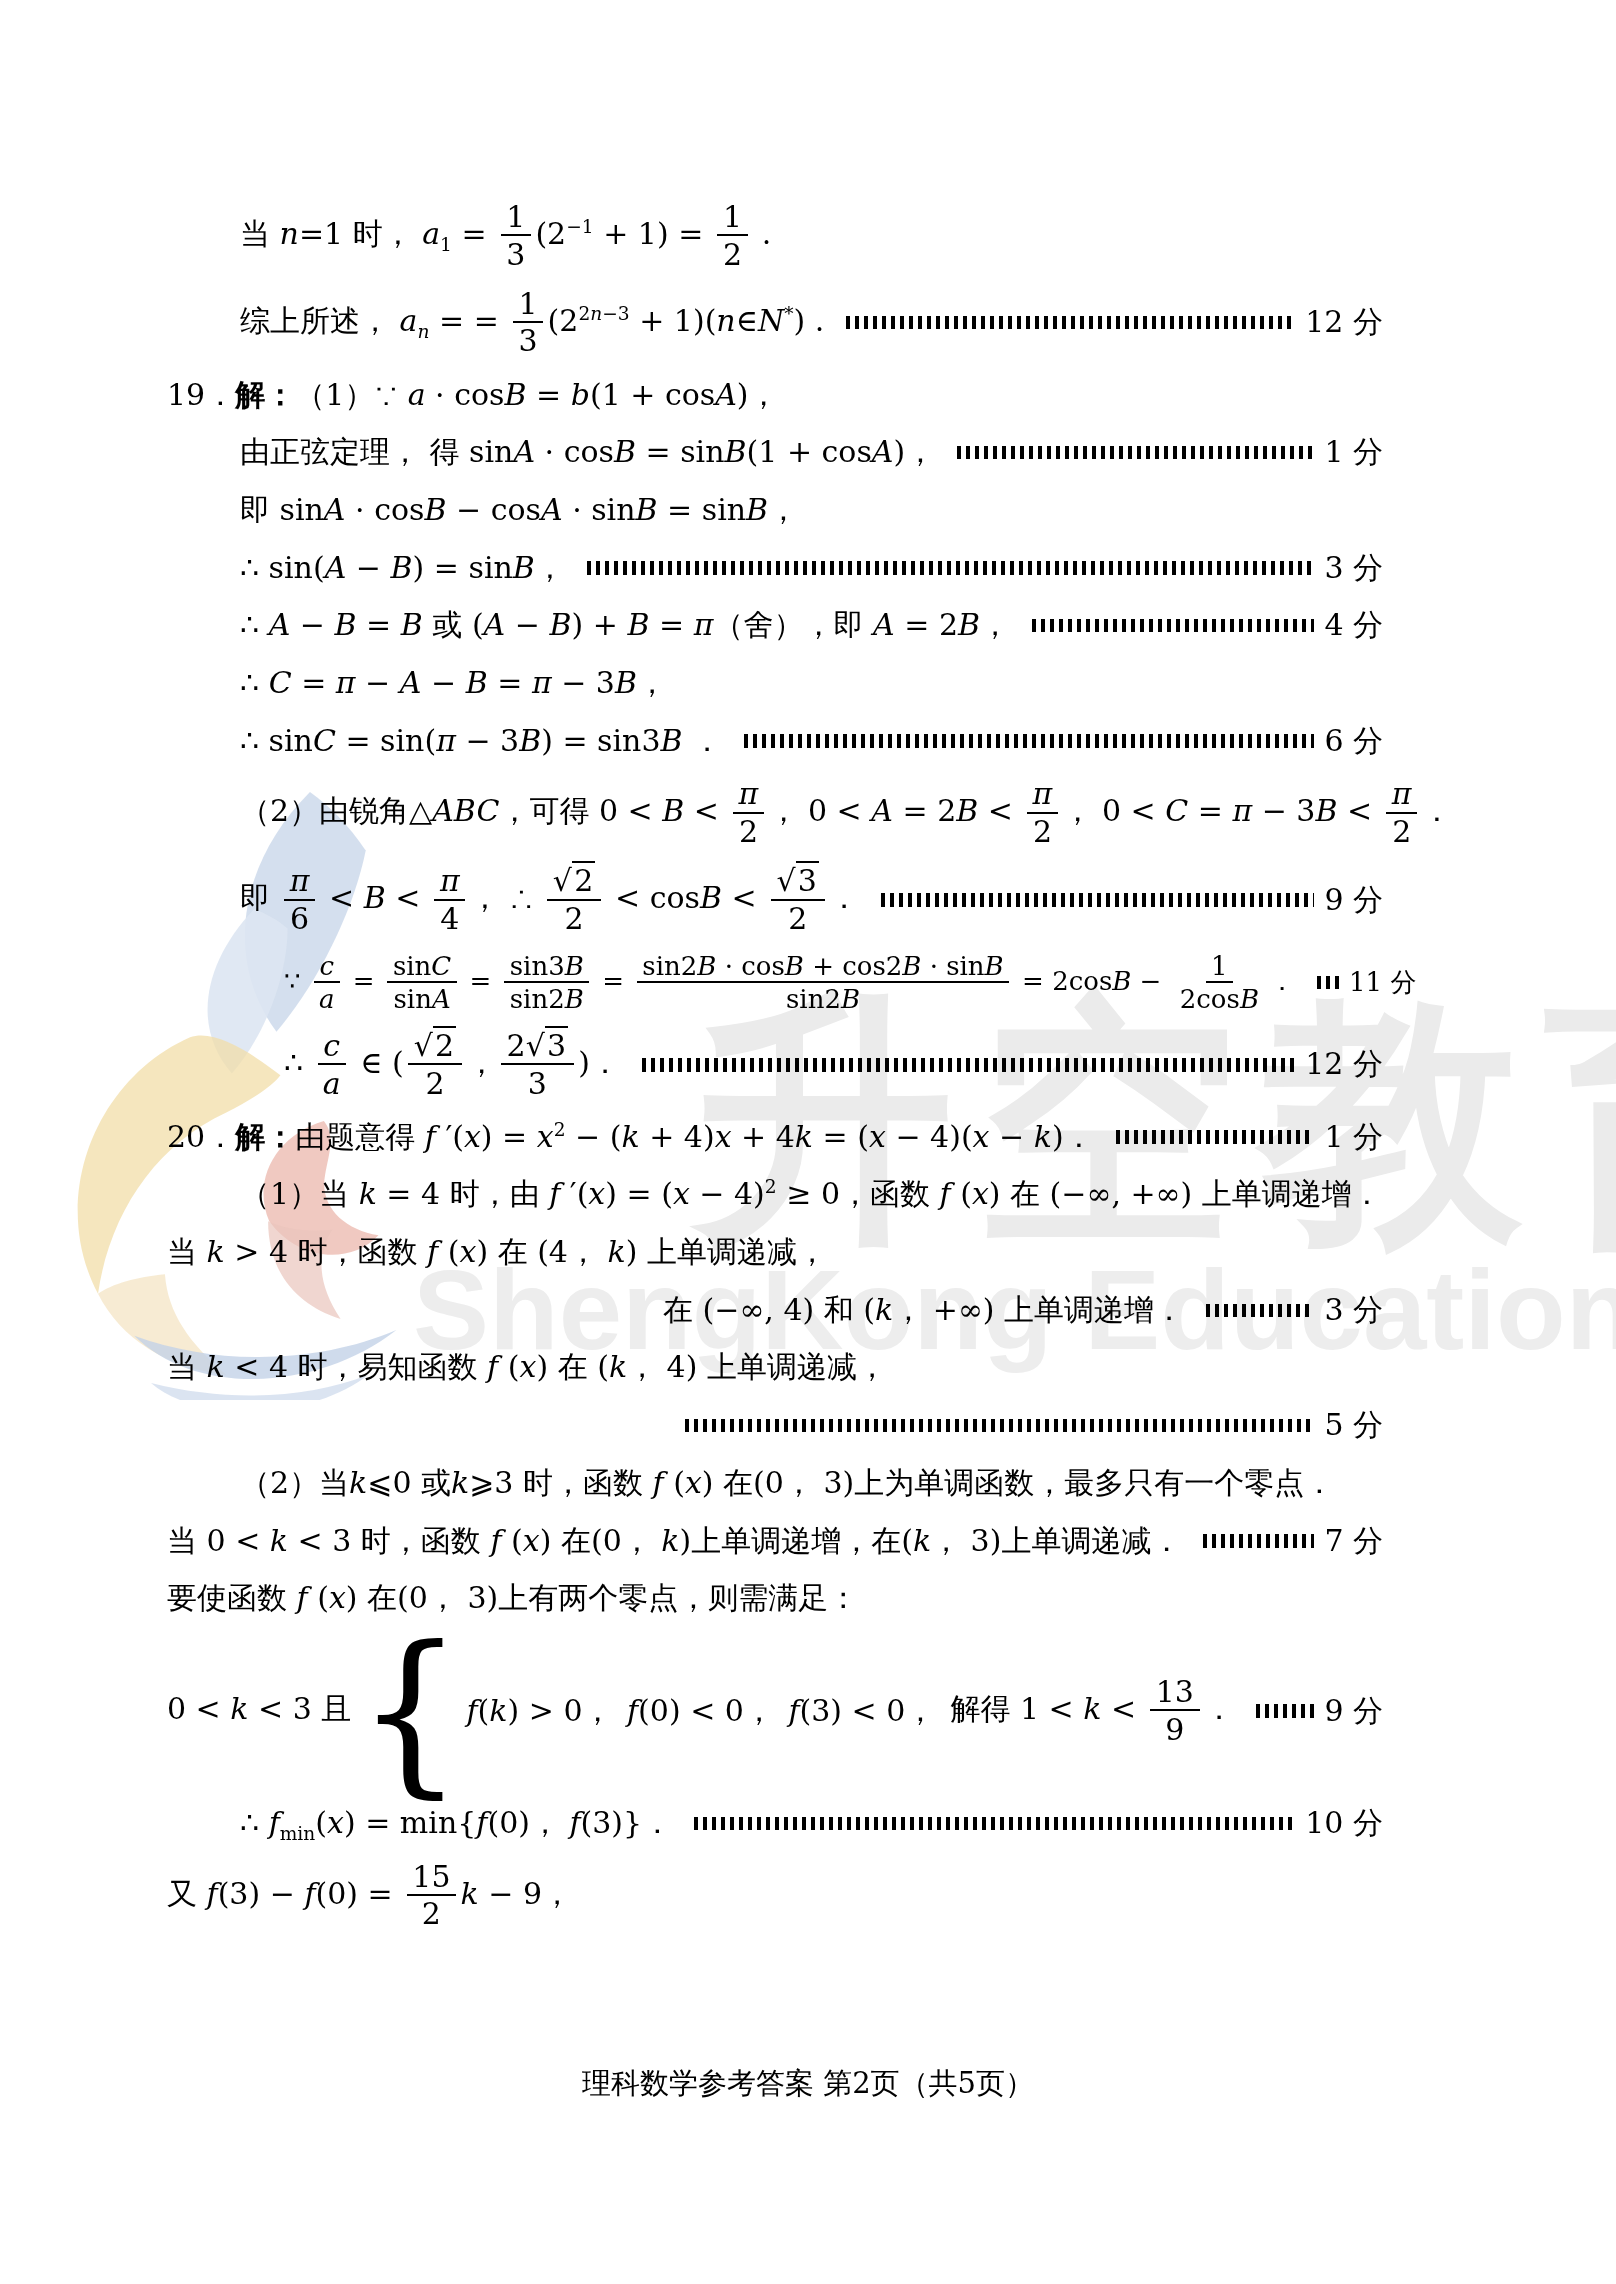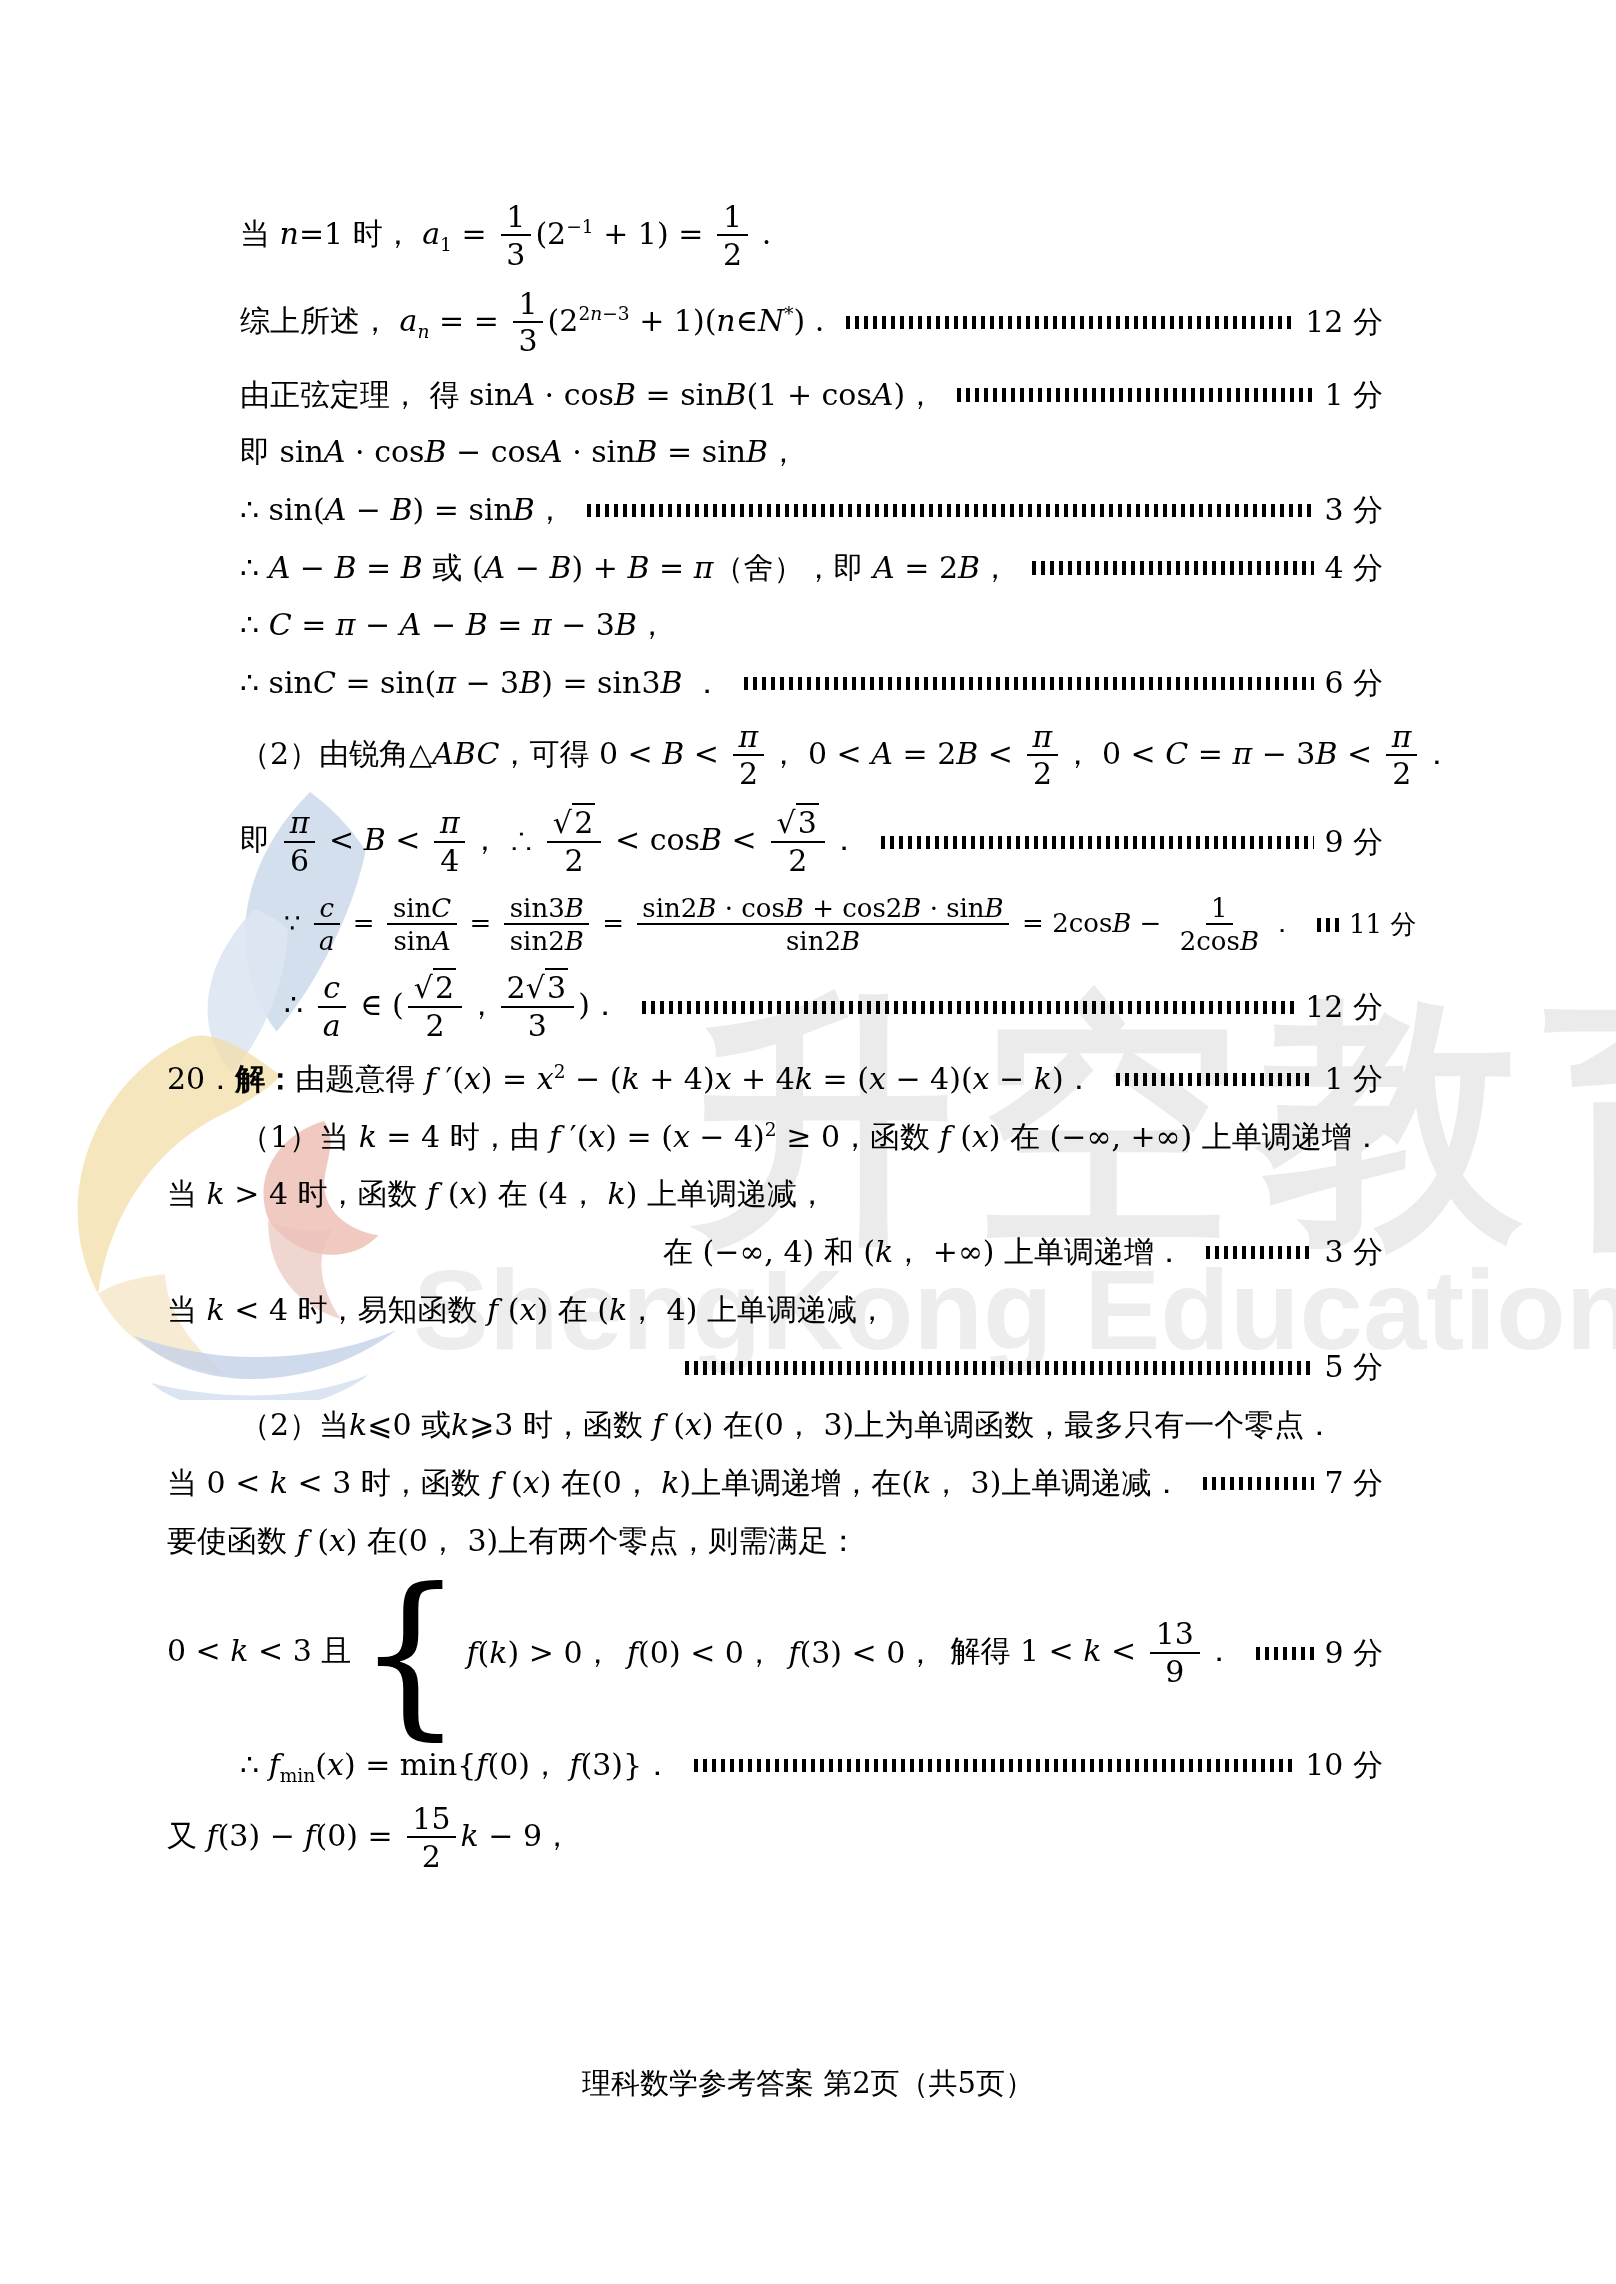--- a/index.html
+++ b/index.html
@@ -70,20 +70,23 @@
           </span> .</span>
       </div>
     <div class="line ind1">
         <span class="body">综上所述， <span class="mi">a</span><sub><span class="mi">n</span></sub> = = <span class="frac">
             <span class="fn">1</span>
             <span class="fd">3</span>
           </span>(2<sup>2<span class="mi">n</span>−3</sup> + 1)(<span class="mi">n</span>∈<span class="mi">N</span><sup>*</sup>) .</span>
         <span class="dots"></span>
         <span class="score">12 分</span>
       </div>
+    <div class="line ind0">
+        <span class="body">19．<span class="hb">解：</span>（1）∵ <span class="mi">a</span> · cos<span class="mi">B</span> = <span class="mi">b</span>(1 + cos<span class="mi">A</span>)，</span>
+      </div>
     <div class="line ind1">
         <span class="body">由正弦定理， 得 sin<span class="mi">A</span> · cos<span class="mi">B</span> = sin<span class="mi">B</span>(1 + cos<span class="mi">A</span>)，</span>
         <span class="dots"></span>
         <span class="score">1 分</span>
       </div>
     <div class="line ind1">
         <span class="body">即 sin<span class="mi">A</span> · cos<span class="mi">B</span> − cos<span class="mi">A</span> · sin<span class="mi">B</span> = sin<span class="mi">B</span>，</span>
       </div>
     <div class="line ind1">
         <span class="body">∴ sin(<span class="mi">A</span> − <span class="mi">B</span>) = sin<span class="mi">B</span>，</span>

